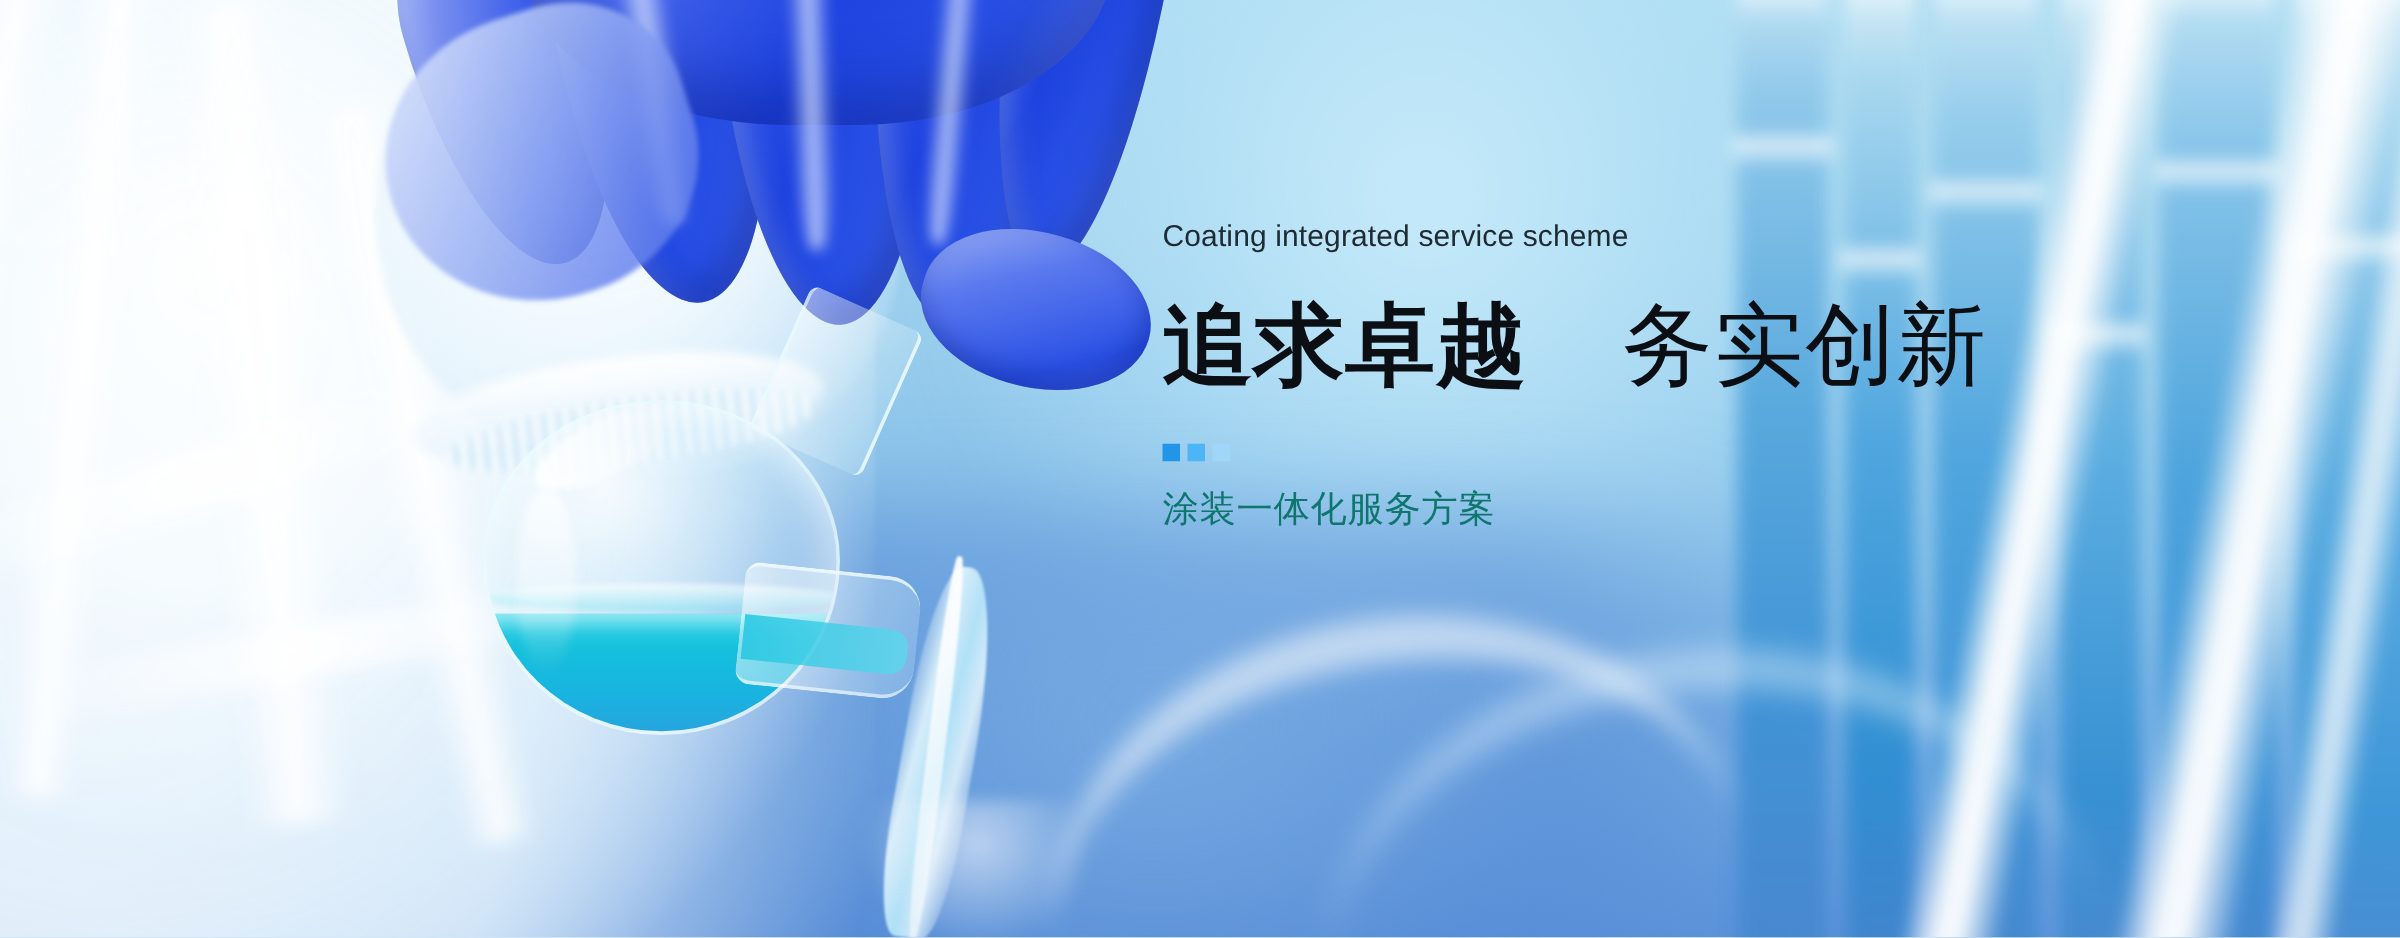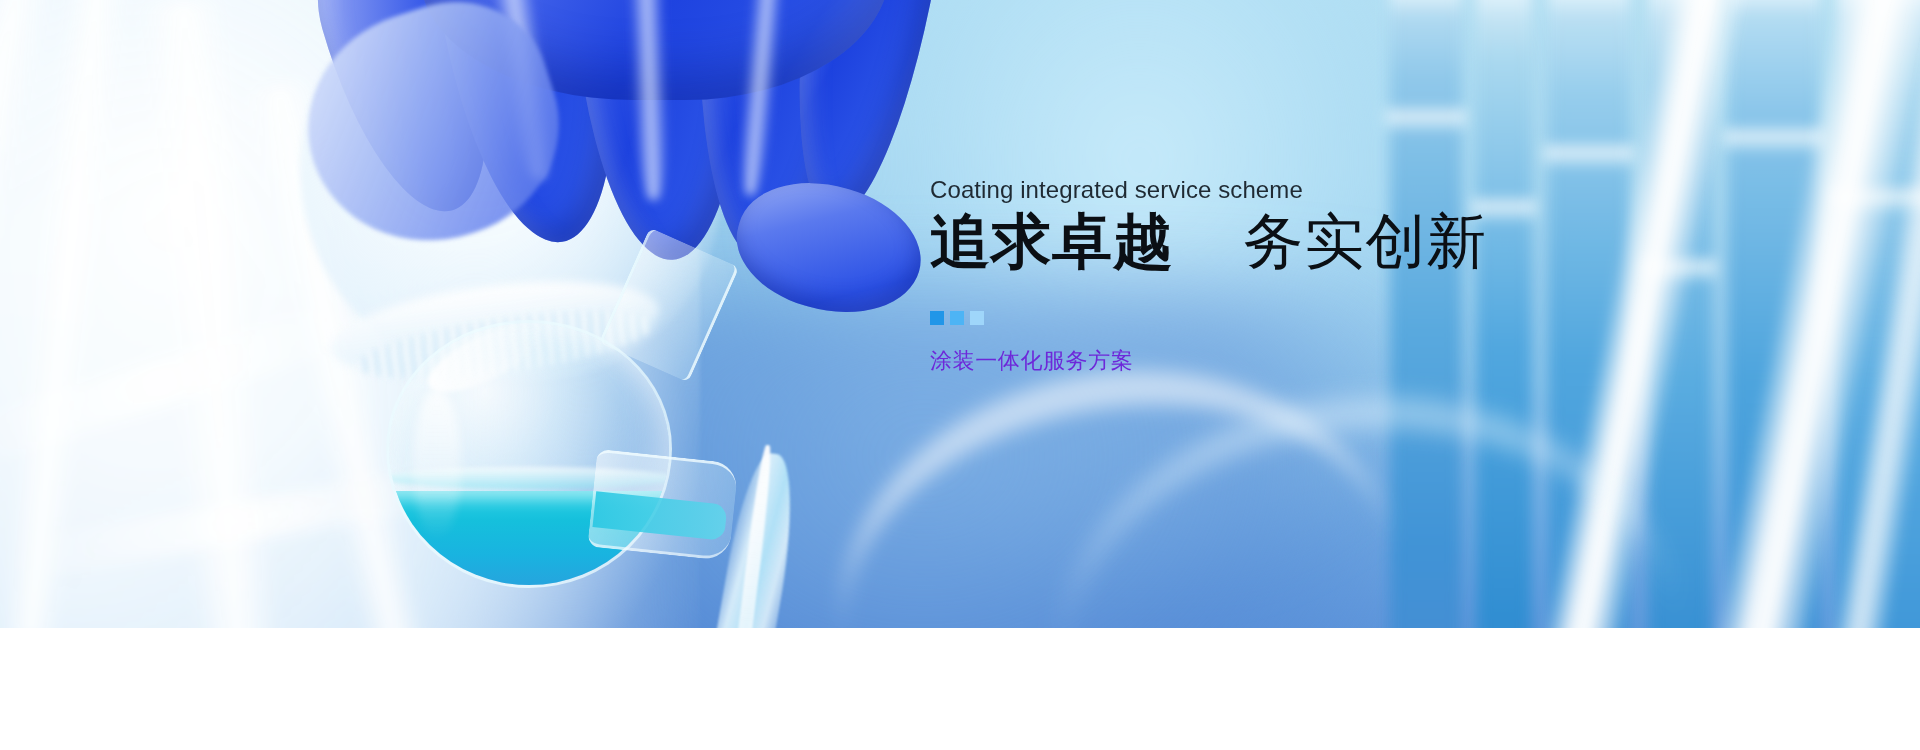--- a/index.html
+++ b/index.html
@@ -2,21 +2,21 @@
 <html><head>
 <meta charset="utf-8">
 <title>Banner</title>
 <style>
   html,body{margin:0;padding:0;background:#fff;}
   body{font-family:"Liberation Sans","DejaVu Sans",sans-serif;}
 
   .banner{
     position:relative;
     width:1920px;
-    height:628px;
+    height:750px;
     overflow:hidden;
     background:#addcf0;
   }
 
   
   .bg-base{
     position:absolute; inset:0;
     background:
       linear-gradient(185deg,#b4e0f2 0%, #a6d6ef 28%, #8cc4ea 52%, #6fa8e2 72%, #4c82d4 100%);
   }
@@ -264,43 +264,44 @@
     width:700px;
   }
   .eyebrow{
     font-size:24px;
     line-height:1;
     color:#1f2a33;
     letter-spacing:.1px;
     white-space:nowrap;
   }
   .headline{
+    margin-top:28px;
     color:#0b0f14;
-    font-size:60px;
+    font-size:72px;
     line-height:1.32;
     white-space:nowrap;
     letter-spacing:1px;
   }
   .headline .hl-line{display:block;}
   .hl-bold{font-weight:700;}
   .hl-light{font-weight:300;}
   .hl-gap{display:inline-block;width:34px;}
 
   .squares{
     margin-top:30px;
     display:flex;
     gap:6px;
   }
   .sq{width:14px;height:14px;display:block;}
 
   .subtitle{
     margin-top:25px;
-    font-size:22px;
+    font-size:29px;
     line-height:1;
-    color:#6d28d9;
+    color:#0f766e;
     letter-spacing:.6px;
     white-space:nowrap;
   }
 </style>
 </head>
 <body>
 
 <div class="banner">
 
   <div class="bg-base"></div>

